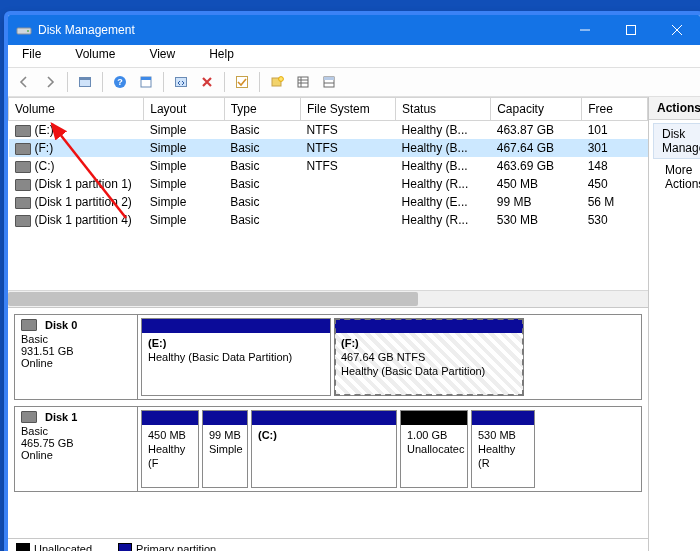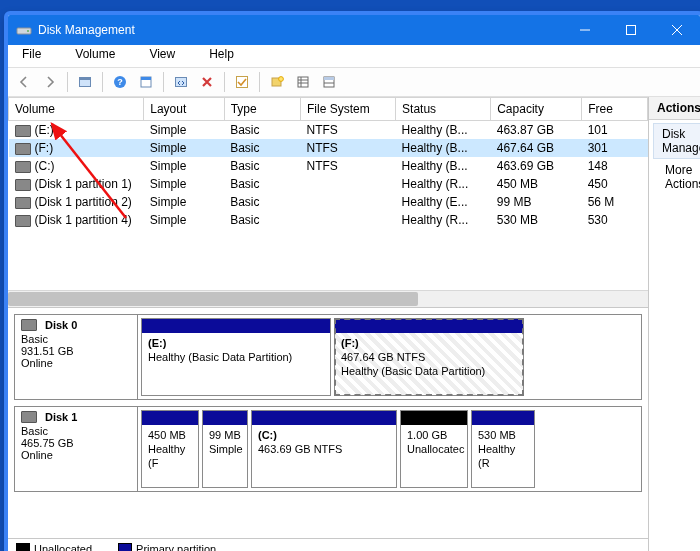--- a/index.html
+++ b/index.html
@@ -284,21 +284,20 @@
     <div class="partbody">
 
       <div>99 MB</div>
       <div>Simple</div>
     </div>
                 </div>
                 <div class="part" style="width: 144px;">
                   <div class="partbar "></div>
     <div class="partbody">
       <div class="vlbl">(C:)</div>
-      <div>463.69 GB NTFS</div>
     </div>
                 </div>
                 <div class="part" style="width: 66px;">
                   <div class="partbar black"></div>
     <div class="partbody">
 
       <div>1.00 GB</div>
       <div>Unallocatec</div>
     </div>
                 </div>

